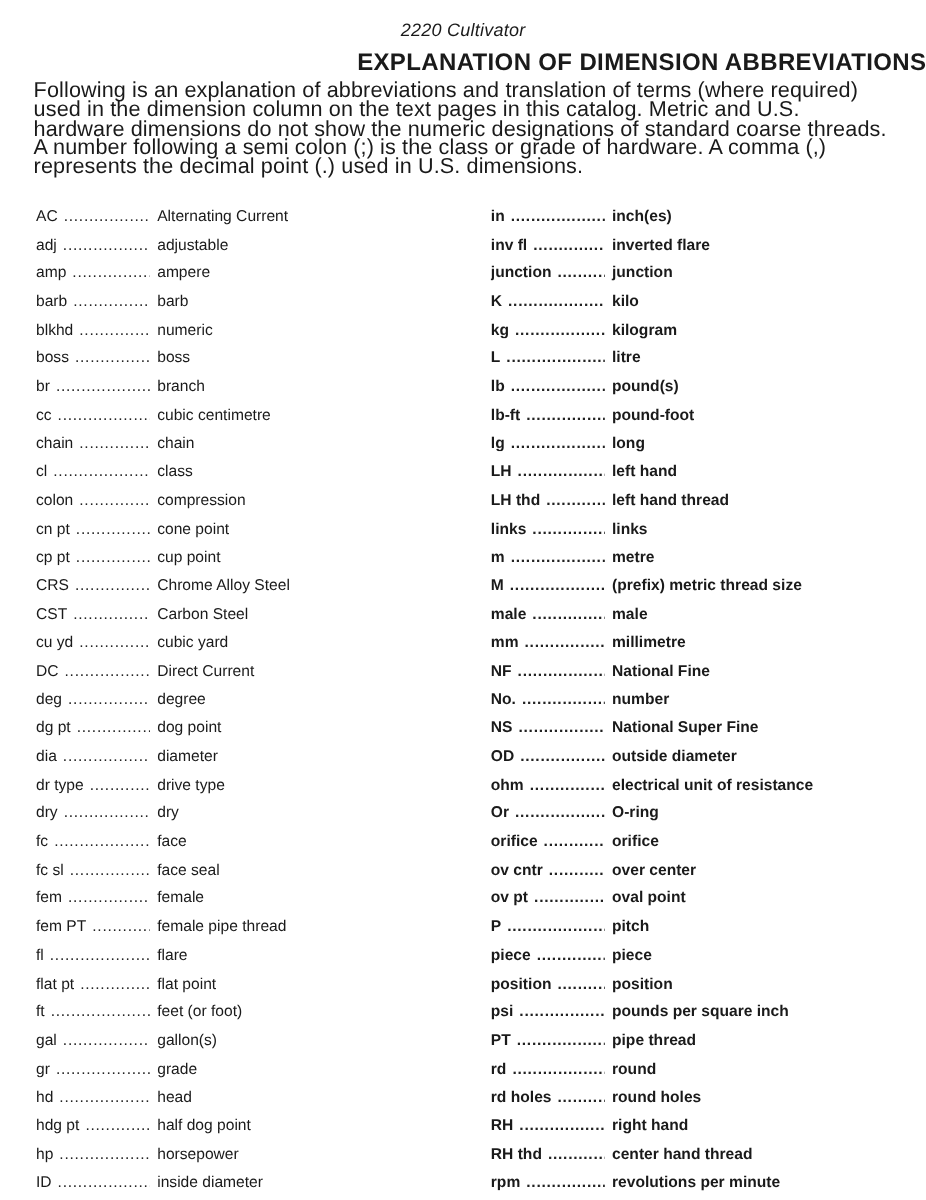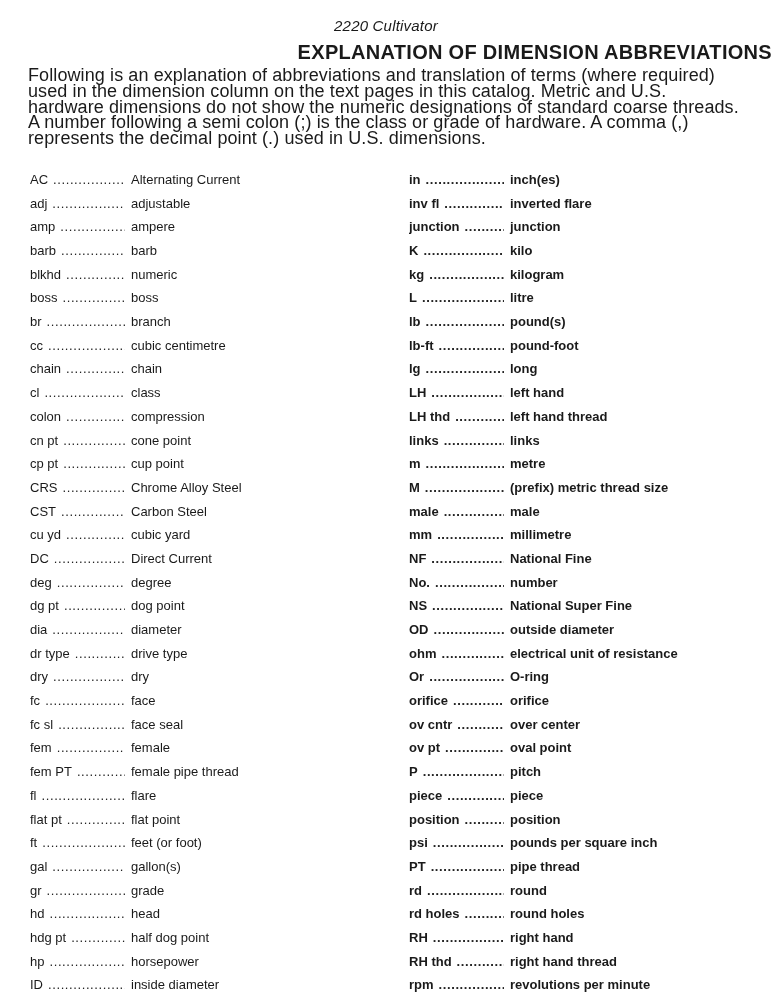--- a/index.html
+++ b/index.html
@@ -567,21 +567,21 @@
             <span class="abbr">RH</span>
             <span class="dots">......................................................................</span>
           </span>
           <span class="meaning">right hand</span>
         </div>
         <div class="row">
           <span class="lead">
             <span class="abbr">RH thd</span>
             <span class="dots">......................................................................</span>
           </span>
-          <span class="meaning">right hand thread</span>
+          <span class="meaning">center hand thread</span>
         </div>
         <div class="row">
           <span class="lead">
             <span class="abbr">rpm</span>
             <span class="dots">......................................................................</span>
           </span>
           <span class="meaning">revolutions per minute</span>
         </div>
       </div>
   </div>

